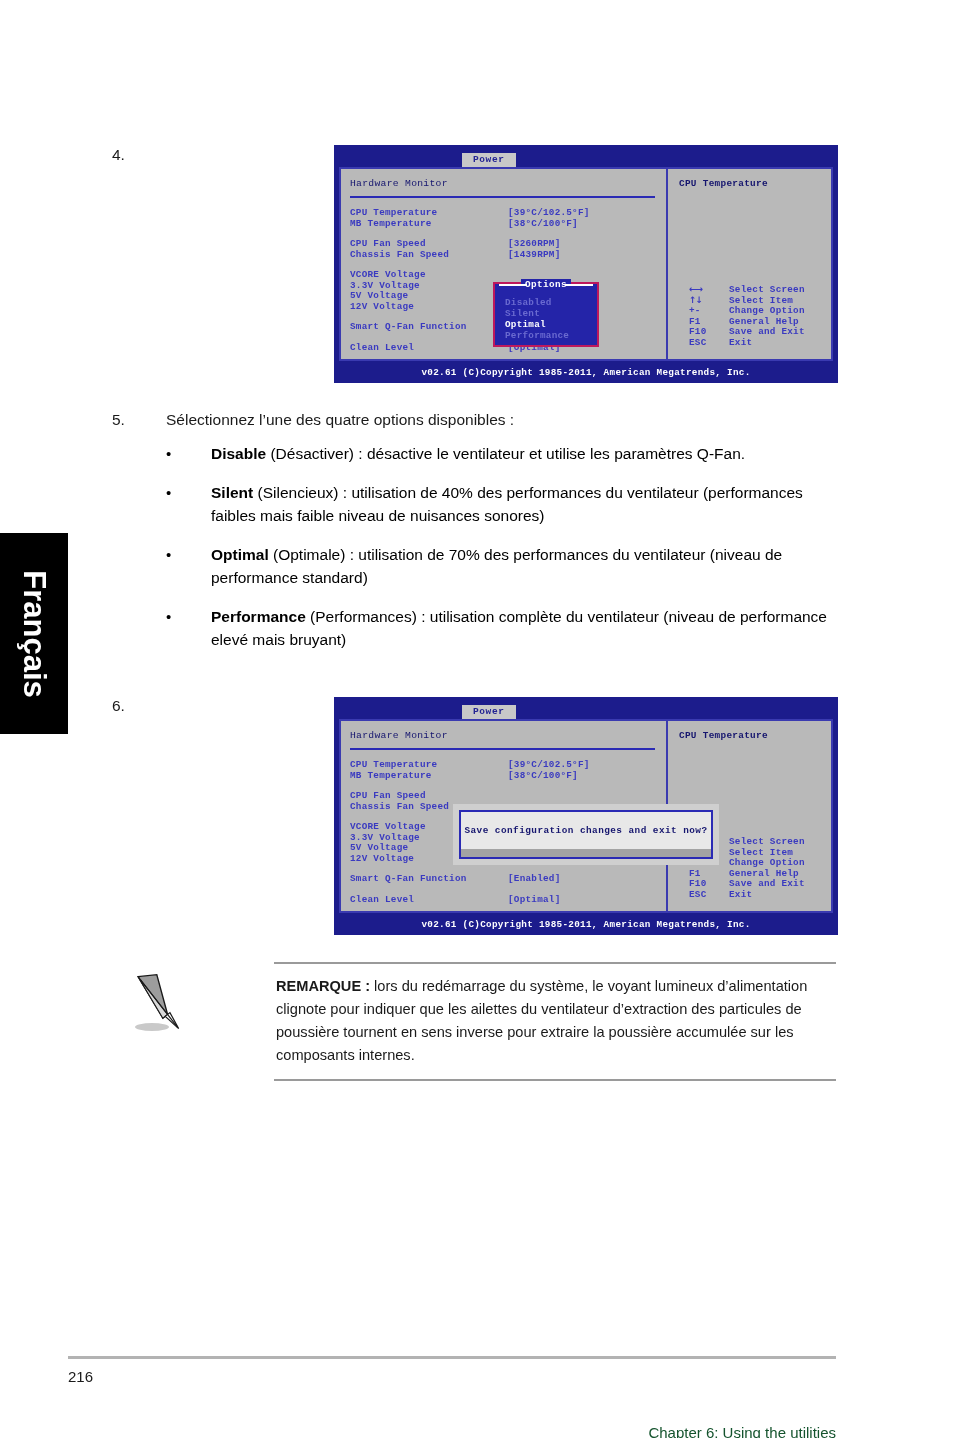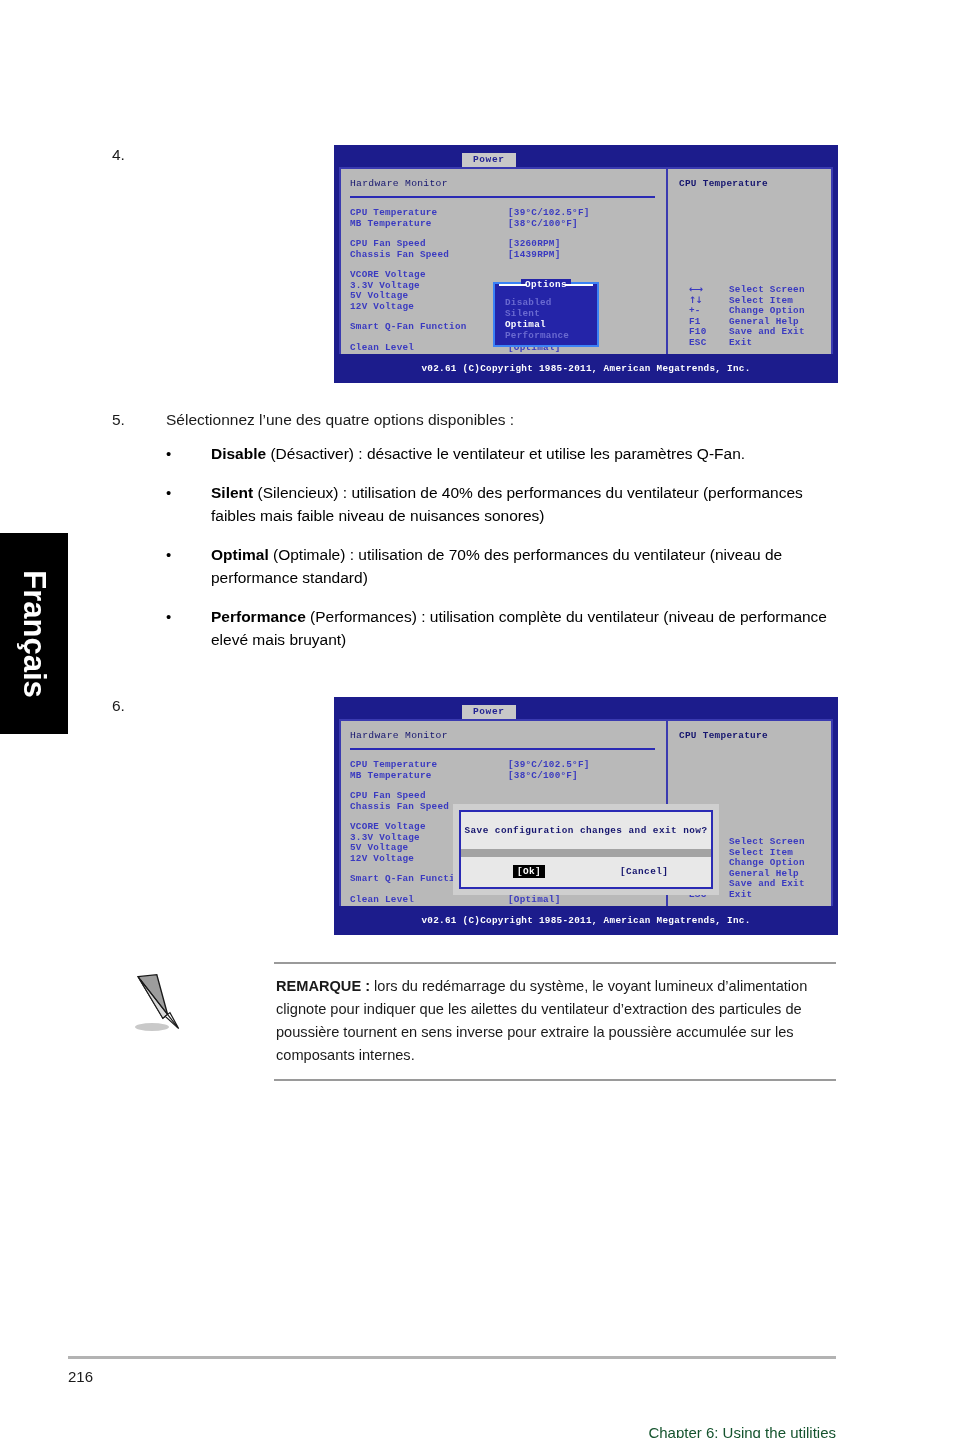--- a/index.html
+++ b/index.html
@@ -196,39 +196,39 @@
   }
   .key-row .k { position: absolute; left: 0; top: 0; width: 34px; }
   .key-row .d { position: absolute; left: 40px; top: 0; }
   .key-glyph { font-family: "DejaVu Sans", sans-serif; font-size: 9px; letter-spacing: -1px; }
 
   .bios-footer {
     position: absolute;
     left: 0;
     bottom: 0;
     width: 100%;
-    height: 29px;
+    height: 22px;
     background: #1c1c8c;
     color: #ffffff;
     font-size: 9.3px;
     font-weight: bold;
     letter-spacing: 0.3px;
     display: flex;
     align-items: center;
     justify-content: center;
   }
 
   
   .options-pop {
     position: absolute;
     left: 152px;
     top: 113px;
     width: 106px;
     background: #2424a8;
-    border: 2px solid #3b82f6;
+    border: 2px solid #be185d;
     box-sizing: border-box;
     padding: 2px 0 4px 0;
     z-index: 5;
   }
   .options-pop .opt-head {
     position: relative;
     height: 11px;
     text-align: center;
     color: #ffffff;
     font-size: 9.3px;
@@ -573,24 +573,20 @@
           <div class="key-row">
             <span class="k">ESC</span>
             <span class="d">Exit</span>
           </div>
         </div>
       </div>
 
       <div class="save-dialog">
         <div class="dlg-inner">
           <div class="dlg-msg">Save configuration changes and exit now?</div>
-          <div class="dlg-btns">
-            <span class="dlg-btn primary">[Ok]</span>
-            <span class="dlg-btn secondary">[Cancel]</span>
-          </div>
         </div>
       </div>
     </div>
     <div class="bios-footer">v02.61 (C)Copyright 1985-2011, American Megatrends, Inc.</div>
   </div>
 
   <div class="note-icon">
     <svg width="72" height="72" viewBox="0 0 72 72" xmlns="http://www.w3.org/2000/svg">
       <g transform="rotate(-38 36 30)">
         <path d="M30 2 L46 12 L30 50 L24 50 Z" fill="#9d9d9d" stroke="#1a1a1a" stroke-width="1.4"></path>

